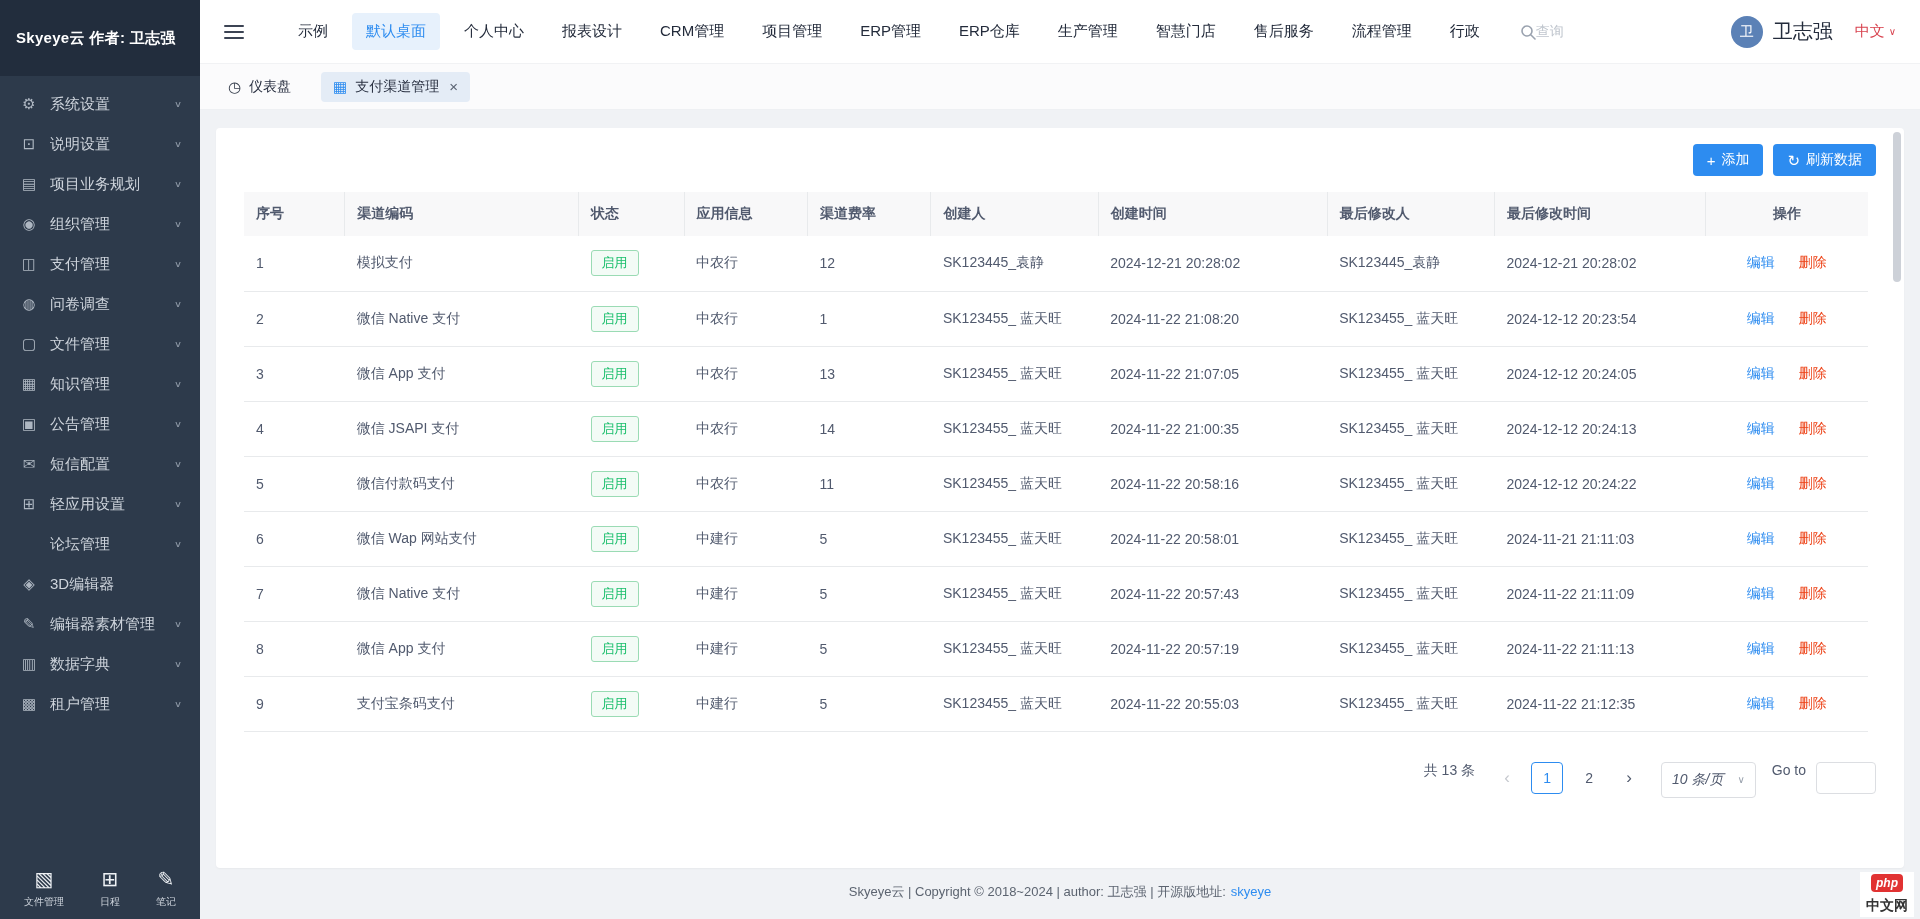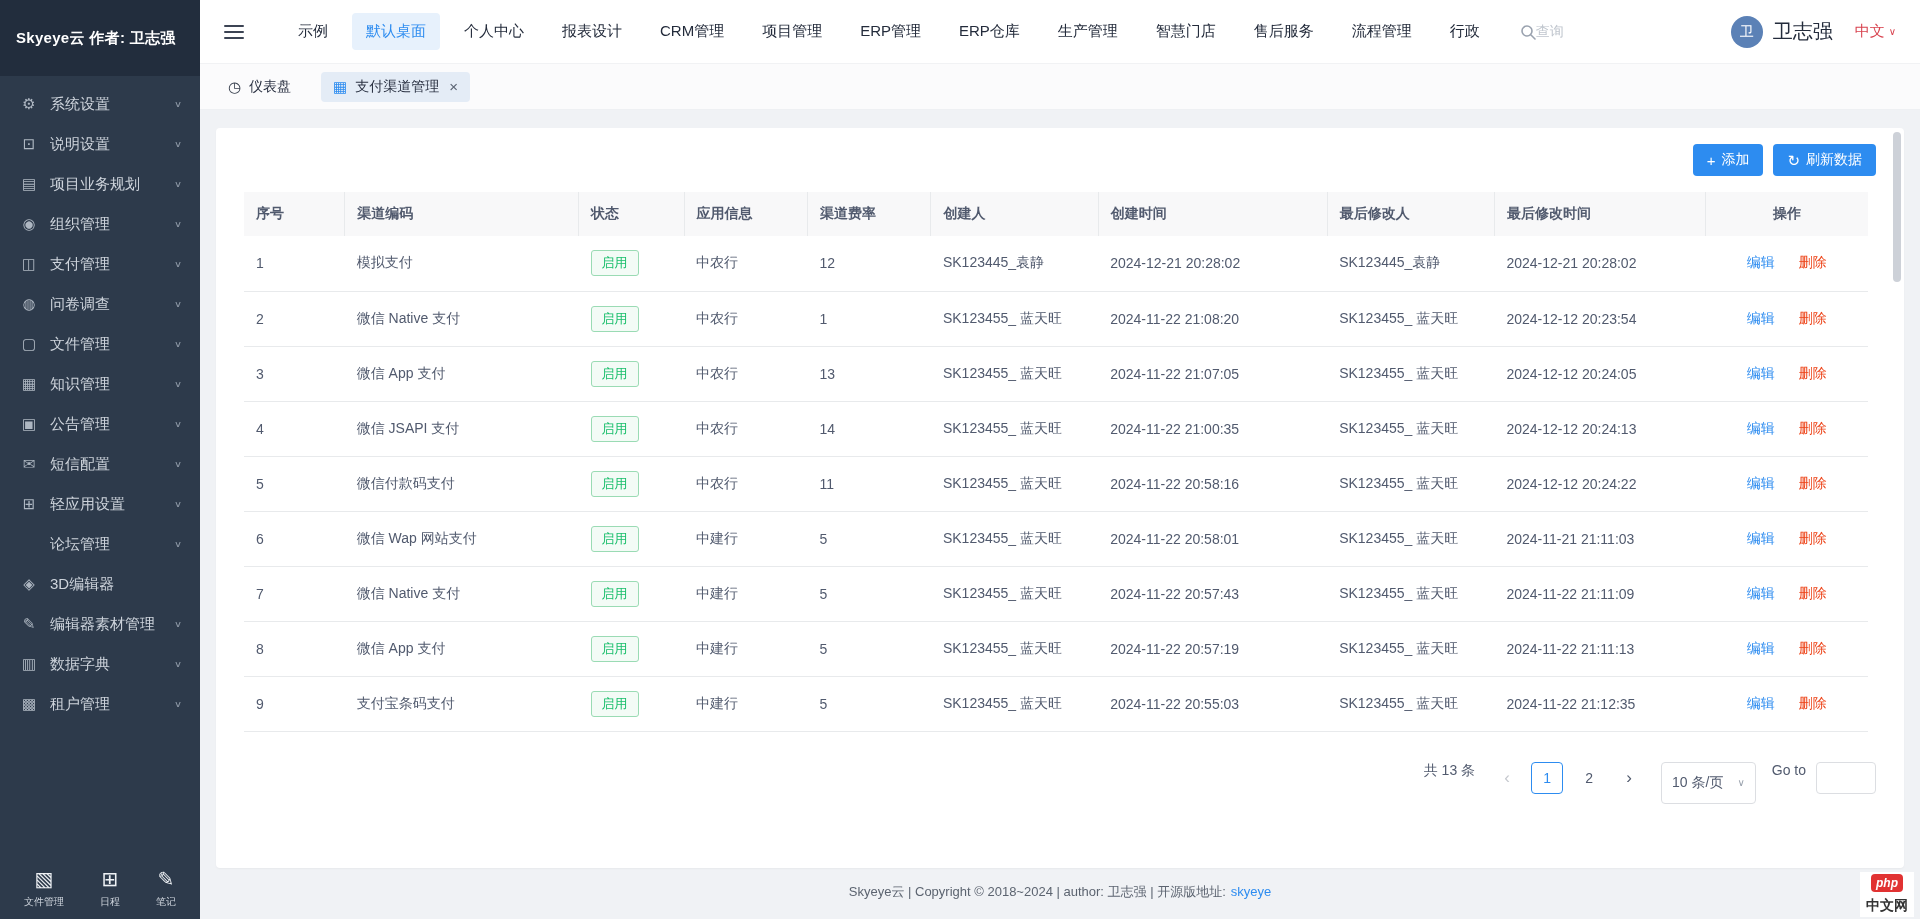--- a/index.html
+++ b/index.html
@@ -56,21 +56,21 @@
   .badge { display:inline-block; border:1px solid #9adbb4; color:#19be6b; background:#f3fbf6; font-size:13px; padding:3px 10px; border-radius:3px; }
   .link-edit { color:#2d8cf0; cursor:pointer; margin:0 12px; }
   .link-del { color:#ed4014; cursor:pointer; margin:0 12px; }
   
   .pagination { display:flex; align-items:flex-start; justify-content:flex-end; gap:10px; margin-top:30px; font-size:14px; color:#515a6e; }
   .pg-total { margin-right:8px; }
   .pg-arrow { width:28px; height:32px; display:flex; align-items:center; justify-content:center; font-size:17px; cursor:pointer; color:#515a6e; }
   .pg-arrow.disabled { color:#c5c8ce; cursor:default; }
   .pg-page { min-width:32px; height:32px; display:flex; align-items:center; justify-content:center; border-radius:4px; cursor:pointer; }
   .pg-page.active { border:1px solid #2d8cf0; color:#2d8cf0; background:#fff; }
-  .pg-size { display:flex; align-items:center; gap:14px; border:1px solid #dcdee2; border-radius:4px; height:42px; padding:0 10px; background:#fff; cursor:pointer; color:#515a6e; margin-left:8px; }
+  .pg-size { display:flex; align-items:center; gap:14px; border:1px solid #dcdee2; border-radius:4px; height:36px; padding:0 10px; background:#fff; cursor:pointer; color:#515a6e; margin-left:8px;font-style:italic; }
   .pg-size-chev { font-size:10px; color:#98a0ac; }
   .pg-goto-label { margin-left:6px; }
   .pg-goto-input { width:60px; height:32px; border:1px solid #dcdee2; border-radius:4px; background:#fff; font-size:14px; padding:0 8px; font-family:inherit; outline:none; }
   .vscroll { position:absolute; top:4px; right:3px; width:8px; height:calc(100% - 8px); border-radius:4px; }
   .vthumb { width:8px; height:150px; background:#cdd1d8; border-radius:4px; }
   
   .footer { height:47px; display:flex; align-items:center; justify-content:center; gap:5px; font-size:13px; color:#5c6470; }
   .flink { color:#2d8cf0; text-decoration:none; cursor:pointer; }
   .watermark { position:absolute; right:6px; bottom:2px; display:flex; align-items:center; gap:5px; background:#fff; padding:2px 6px;flex-direction:column; }
   .wm-logo { background:#e13232; color:#fff; font-weight:700; font-size:12px; padding:2px 5px; border-radius:4px; font-style:italic; }

